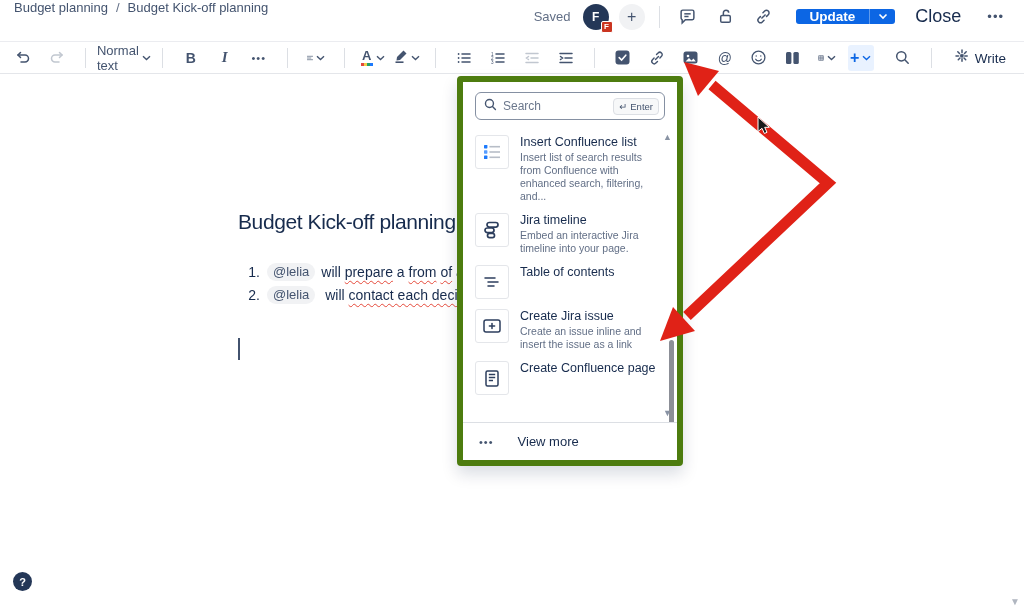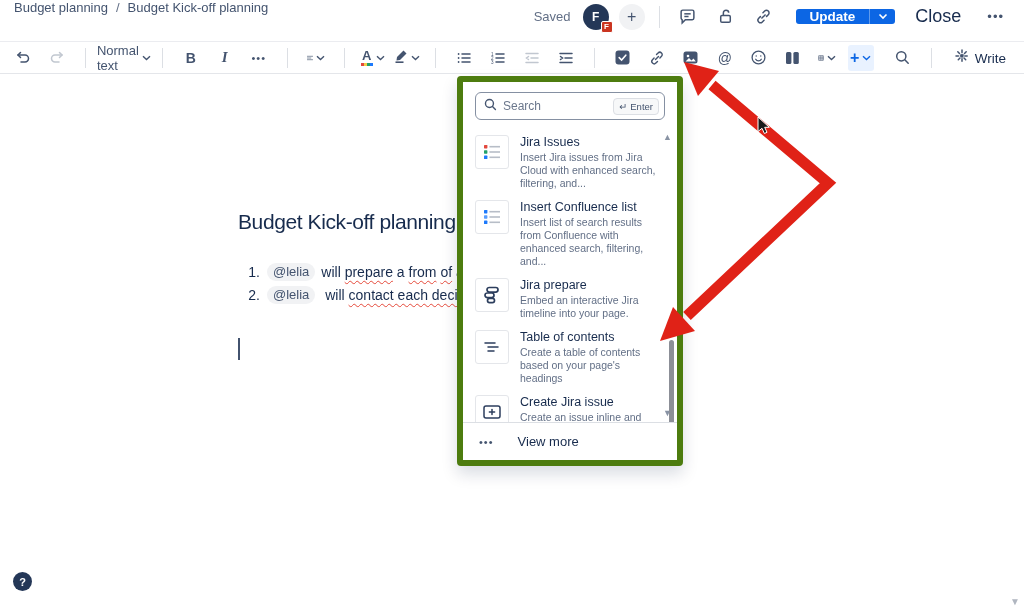--- a/index.html
+++ b/index.html
@@ -373,36 +373,20 @@
       <input type="text" placeholder="Search" style="">
       <span class="enter-badge">
         <span>↵</span>
         <span>Enter</span>
       </span>
     </div>
 
     <div class="menu-list">
       <span class="scroll-arrow" style="top:6px;">▲</span>
 
-      <div class="menu-item">
-        <div class="macro-icon">
-          <svg width="20" height="20" viewBox="0 0 20 20">
-            <rect x="2" y="3" width="3.4" height="3.4" rx="0.6" fill="#E2483D"></rect>
-              <line x1="7.4" y1="4.7" x2="18" y2="4.7" stroke="#B7BDC7" stroke-width="1.6"></line>
-            <rect x="2" y="8.3" width="3.4" height="3.4" rx="0.6" fill="#22A06B"></rect>
-              <line x1="7.4" y1="10" x2="18" y2="10" stroke="#B7BDC7" stroke-width="1.6"></line>
-            <rect x="2" y="13.6" width="3.4" height="3.4" rx="0.6" fill="#1D7AFC"></rect>
-              <line x1="7.4" y1="15.3" x2="18" y2="15.3" stroke="#B7BDC7" stroke-width="1.6"></line>
-          </svg>
-        </div>
-        <div class="mi-text">
-          <div class="mi-title">Jira Issues</div>
-          <div class="mi-desc">Insert Jira issues from Jira Cloud with enhanced search, filtering, and...</div>
-        </div>
-      </div>
 
       <div class="menu-item">
         <div class="macro-icon">
           <svg width="20" height="20" viewBox="0 0 20 20">
             <rect x="2" y="3" width="3.4" height="3.4" rx="0.6" fill="#1D7AFC"></rect>
               <line x1="7.4" y1="4.7" x2="18" y2="4.7" stroke="#B7BDC7" stroke-width="1.6"></line>
             <rect x="2" y="8.3" width="3.4" height="3.4" rx="0.6" fill="#579DFF"></rect>
               <line x1="7.4" y1="10" x2="18" y2="10" stroke="#B7BDC7" stroke-width="1.6"></line>
             <rect x="2" y="13.6" width="3.4" height="3.4" rx="0.6" fill="#1D7AFC"></rect>
               <line x1="7.4" y1="15.3" x2="18" y2="15.3" stroke="#B7BDC7" stroke-width="1.6"></line>
@@ -416,36 +400,35 @@
 
       <div class="menu-item">
         <div class="macro-icon">
           <svg width="20" height="20" viewBox="0 0 20 20" fill="none" stroke="#2C3E5D" stroke-width="1.7">
             <rect x="5" y="2.5" width="11" height="4.6" rx="2.3"></rect>
             <rect x="3" y="8" width="9" height="4.6" rx="2.3"></rect>
             <rect x="5.5" y="13.4" width="7" height="4.2" rx="2.1"></rect>
           </svg>
         </div>
         <div class="mi-text">
-          <div class="mi-title">Jira prepare</div>
+          <div class="mi-title">Jira timeline</div>
           <div class="mi-desc">Embed an interactive Jira timeline into your page.</div>
         </div>
       </div>
 
       <div class="menu-item">
         <div class="macro-icon">
           <svg width="16" height="12" viewBox="0 0 16 12" stroke="#2C3E5D" stroke-width="1.5" stroke-linecap="round">
             <line x1="1" y1="2" x2="11" y2="2"></line>
               <line x1="4" y1="6" x2="14" y2="6"></line>
               <line x1="4" y1="10" x2="10" y2="10"></line>
           </svg>
         </div>
         <div class="mi-text">
           <div class="mi-title">Table of contents</div>
-          <div class="mi-desc">Create a table of contents based on your page's headings</div>
         </div>
       </div>
 
       <div class="menu-item">
         <div class="macro-icon">
           <svg width="18" height="14" viewBox="0 0 18 14" fill="none" stroke="#2C3E5D" stroke-width="1.5">
             <rect x="1" y="1" width="16" height="12" rx="2"></rect>
             <line x1="9" y1="4.4" x2="9" y2="9.6" stroke-linecap="round"></line>
               <line x1="6.4" y1="7" x2="11.6" y2="7" stroke-linecap="round"></line>
           </svg>

